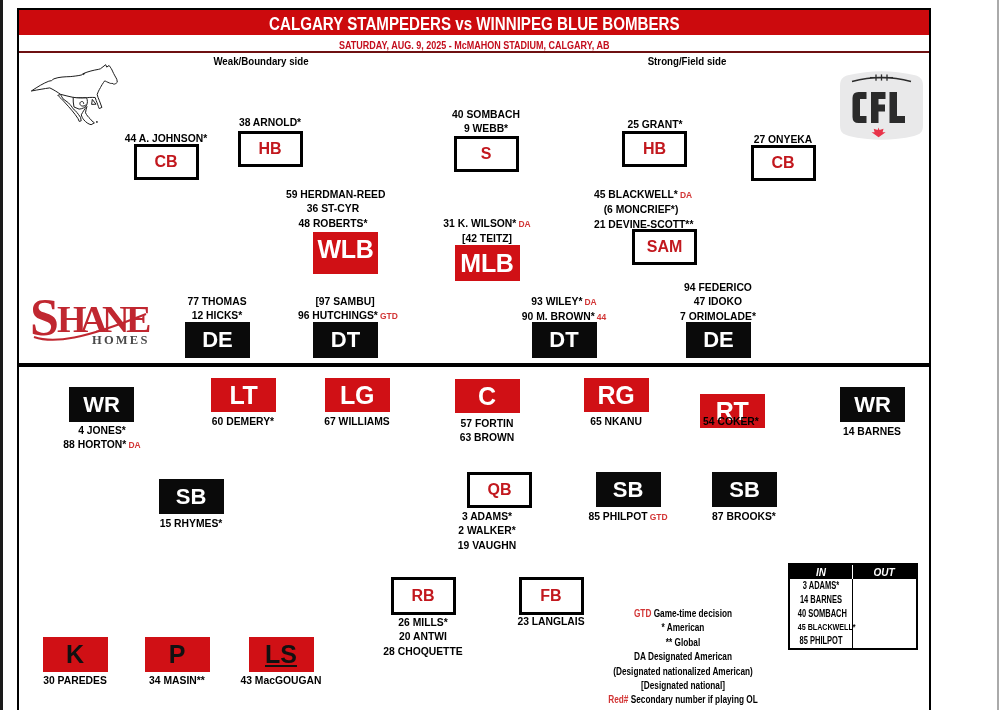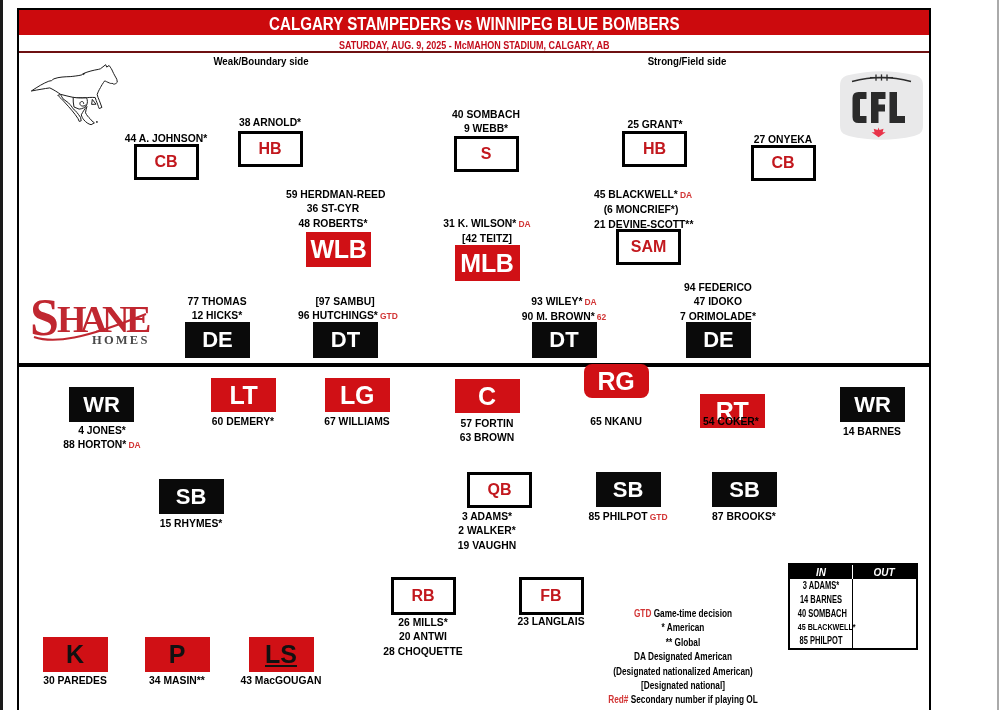--- a/index.html
+++ b/index.html
@@ -94,46 +94,46 @@
 <div class="abs ctr lbl" style="left:220px;top:115px;width:100px;">38 ARNOLD*</div>
 <div class="bx bxw" style="left:237.5px;top:131px;">HB</div>
 <div class="abs ctr lbl" style="left:436px;top:107px;width:100px;">40 SOMBACH<br>9 WEBB*</div>
 <div class="bx bxw" style="left:453.5px;top:136px;">S</div>
 <div class="abs ctr lbl" style="left:605px;top:117px;width:100px;">25 GRANT*</div>
 <div class="bx bxw" style="left:622px;top:131px;">HB</div>
 <div class="abs ctr lbl" style="left:733px;top:132px;width:100px;">27 ONYEKA</div>
 <div class="bx bxw" style="left:750.5px;top:145px;">CB</div>
 
 <div class="abs ctr lbl" style="left:283px;top:187px;width:100px;">59 HERDMAN-REED<br>36 ST-CYR<br>48 ROBERTS*</div>
-<div class="bx bxr" style="left:306px;top:232px;height:35px;line-height:35px;">WLB</div>
+<div class="bx bxr" style="left:313px;top:232px;height:42px;line-height:35px;">WLB</div>
 <div class="abs ctr lbl" style="left:437px;top:216px;width:100px;">31 K. WILSON* <span class="sm">DA</span><br>[42 TEITZ]</div>
 <div class="bx bxr" style="left:454.5px;top:245px;height:36px;line-height:36px;">MLB</div>
 <div class="abs ctr lbl" style="left:591px;top:187px;width:100px;">45 BLACKWELL* <span class="sm">DA</span><br>(6 MONCRIEF*)<br>21 DEVINE-SCOTT**</div>
-<div class="bx bxw" style="left:616px;top:229px;">SAM</div>
+<div class="bx bxw" style="left:632px;top:229px;">SAM</div>
 
 <div class="abs ctr lbl" style="left:167px;top:294px;width:100px;">77 THOMAS<br>12 HICKS*</div>
 <div class="bx bxb" style="left:185px;top:322px;height:36px;line-height:36px;">DE</div>
 <div class="abs ctr lbl" style="left:295px;top:294px;width:100px;">[97 SAMBU]<br>96 HUTCHINGS* <span class="sm">GTD</span></div>
 <div class="bx bxb" style="left:313px;top:322px;height:36px;line-height:36px;">DT</div>
-<div class="abs ctr lbl" style="left:514px;top:294px;width:100px;">93 WILEY* <span class="sm">DA</span><br>90 M. BROWN* <span class="sm">62</span></div>
+<div class="abs ctr lbl" style="left:514px;top:294px;width:100px;">93 WILEY* <span class="sm">DA</span><br>90 M. BROWN* <span class="sm">44</span></div>
 <div class="bx bxb" style="left:531.5px;top:322px;height:36px;line-height:36px;">DT</div>
 <div class="abs ctr lbl" style="left:668px;top:280px;width:100px;">94 FEDERICO<br>47 IDOKO<br>7 ORIMOLADE*</div>
 <div class="bx bxb" style="left:686px;top:322px;height:36px;line-height:36px;">DE</div>
 
 <div class="abs" style="left:17px;top:363px;width:910px;height:360px;border:2px solid #000;border-top:4px solid #000;"></div>
 
 <div class="bx bxb" style="left:69px;top:387px;">WR</div>
 <div class="abs ctr lbl" style="left:52px;top:423px;width:100px;">4 JONES*<br>88 HORTON* <span class="sm">DA</span></div>
 <div class="bx bxr" style="left:211px;top:378px;">LT</div>
 <div class="abs ctr lbl" style="left:193px;top:414px;width:100px;">60 DEMERY*</div>
 <div class="bx bxr" style="left:324.5px;top:378px;">LG</div>
 <div class="abs ctr lbl" style="left:307px;top:414px;width:100px;">67 WILLIAMS</div>
 <div class="bx bxr" style="left:454.5px;top:379px;">C</div>
 <div class="abs ctr lbl" style="left:437px;top:416px;width:100px;">57 FORTIN<br>63 BROWN</div>
-<div class="bx bxr" style="left:583.5px;top:364px;border-radius:8px;">RG</div>
+<div class="bx bxr" style="left:583.5px;top:378px;">RG</div>
 <div class="abs ctr lbl" style="left:566px;top:414px;width:100px;">65 NKANU</div>
 <div class="bx bxr" style="left:699.5px;top:394px;">RT</div>
 <div class="abs ctr lbl" style="left:681px;top:414px;width:100px;">54 COKER*</div>
 <div class="bx bxb" style="left:840px;top:387px;">WR</div>
 <div class="abs ctr lbl" style="left:822px;top:424px;width:100px;">14 BARNES</div>
 
 <div class="bx bxb" style="left:158.5px;top:479px;">SB</div>
 <div class="abs ctr lbl" style="left:141px;top:516px;width:100px;">15 RHYMES*</div>
 <div class="bx bxw" style="left:467px;top:472px;">QB</div>
 <div class="abs ctr lbl" style="left:437px;top:509px;width:100px;">3 ADAMS*<br>2 WALKER*<br>19 VAUGHN</div>

